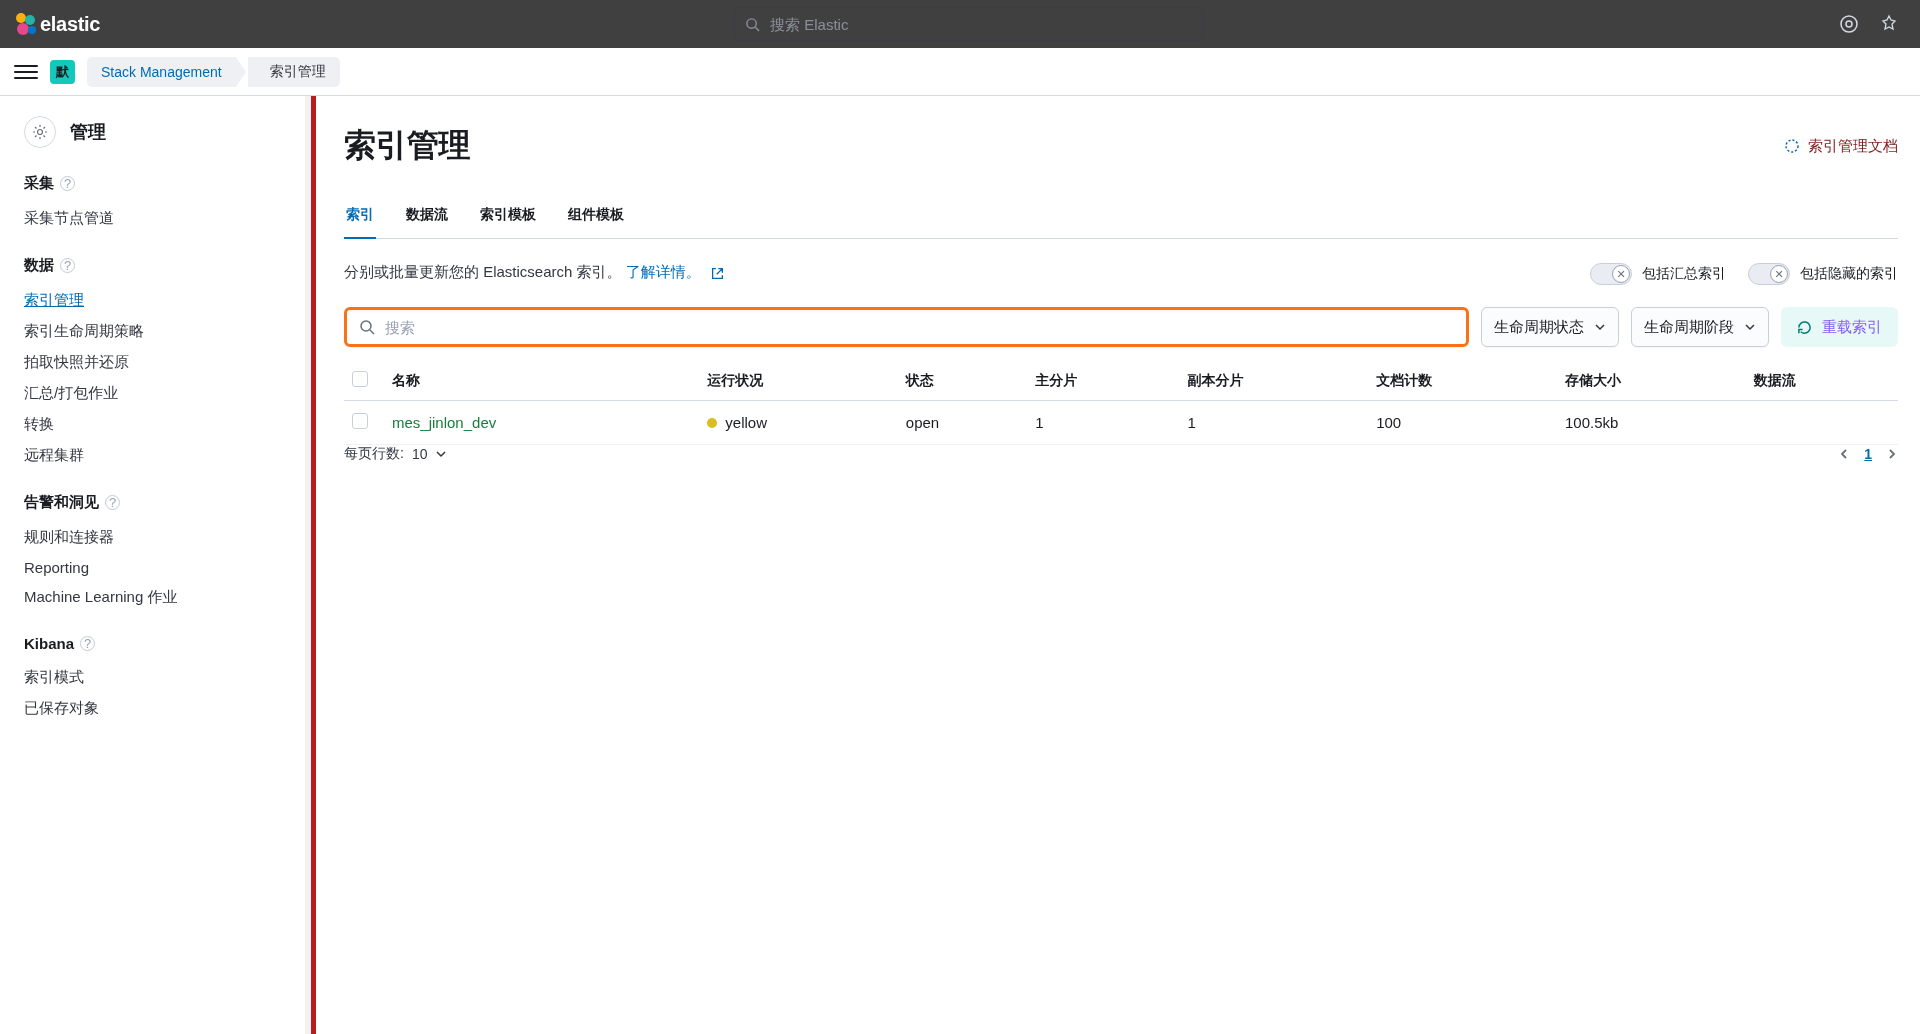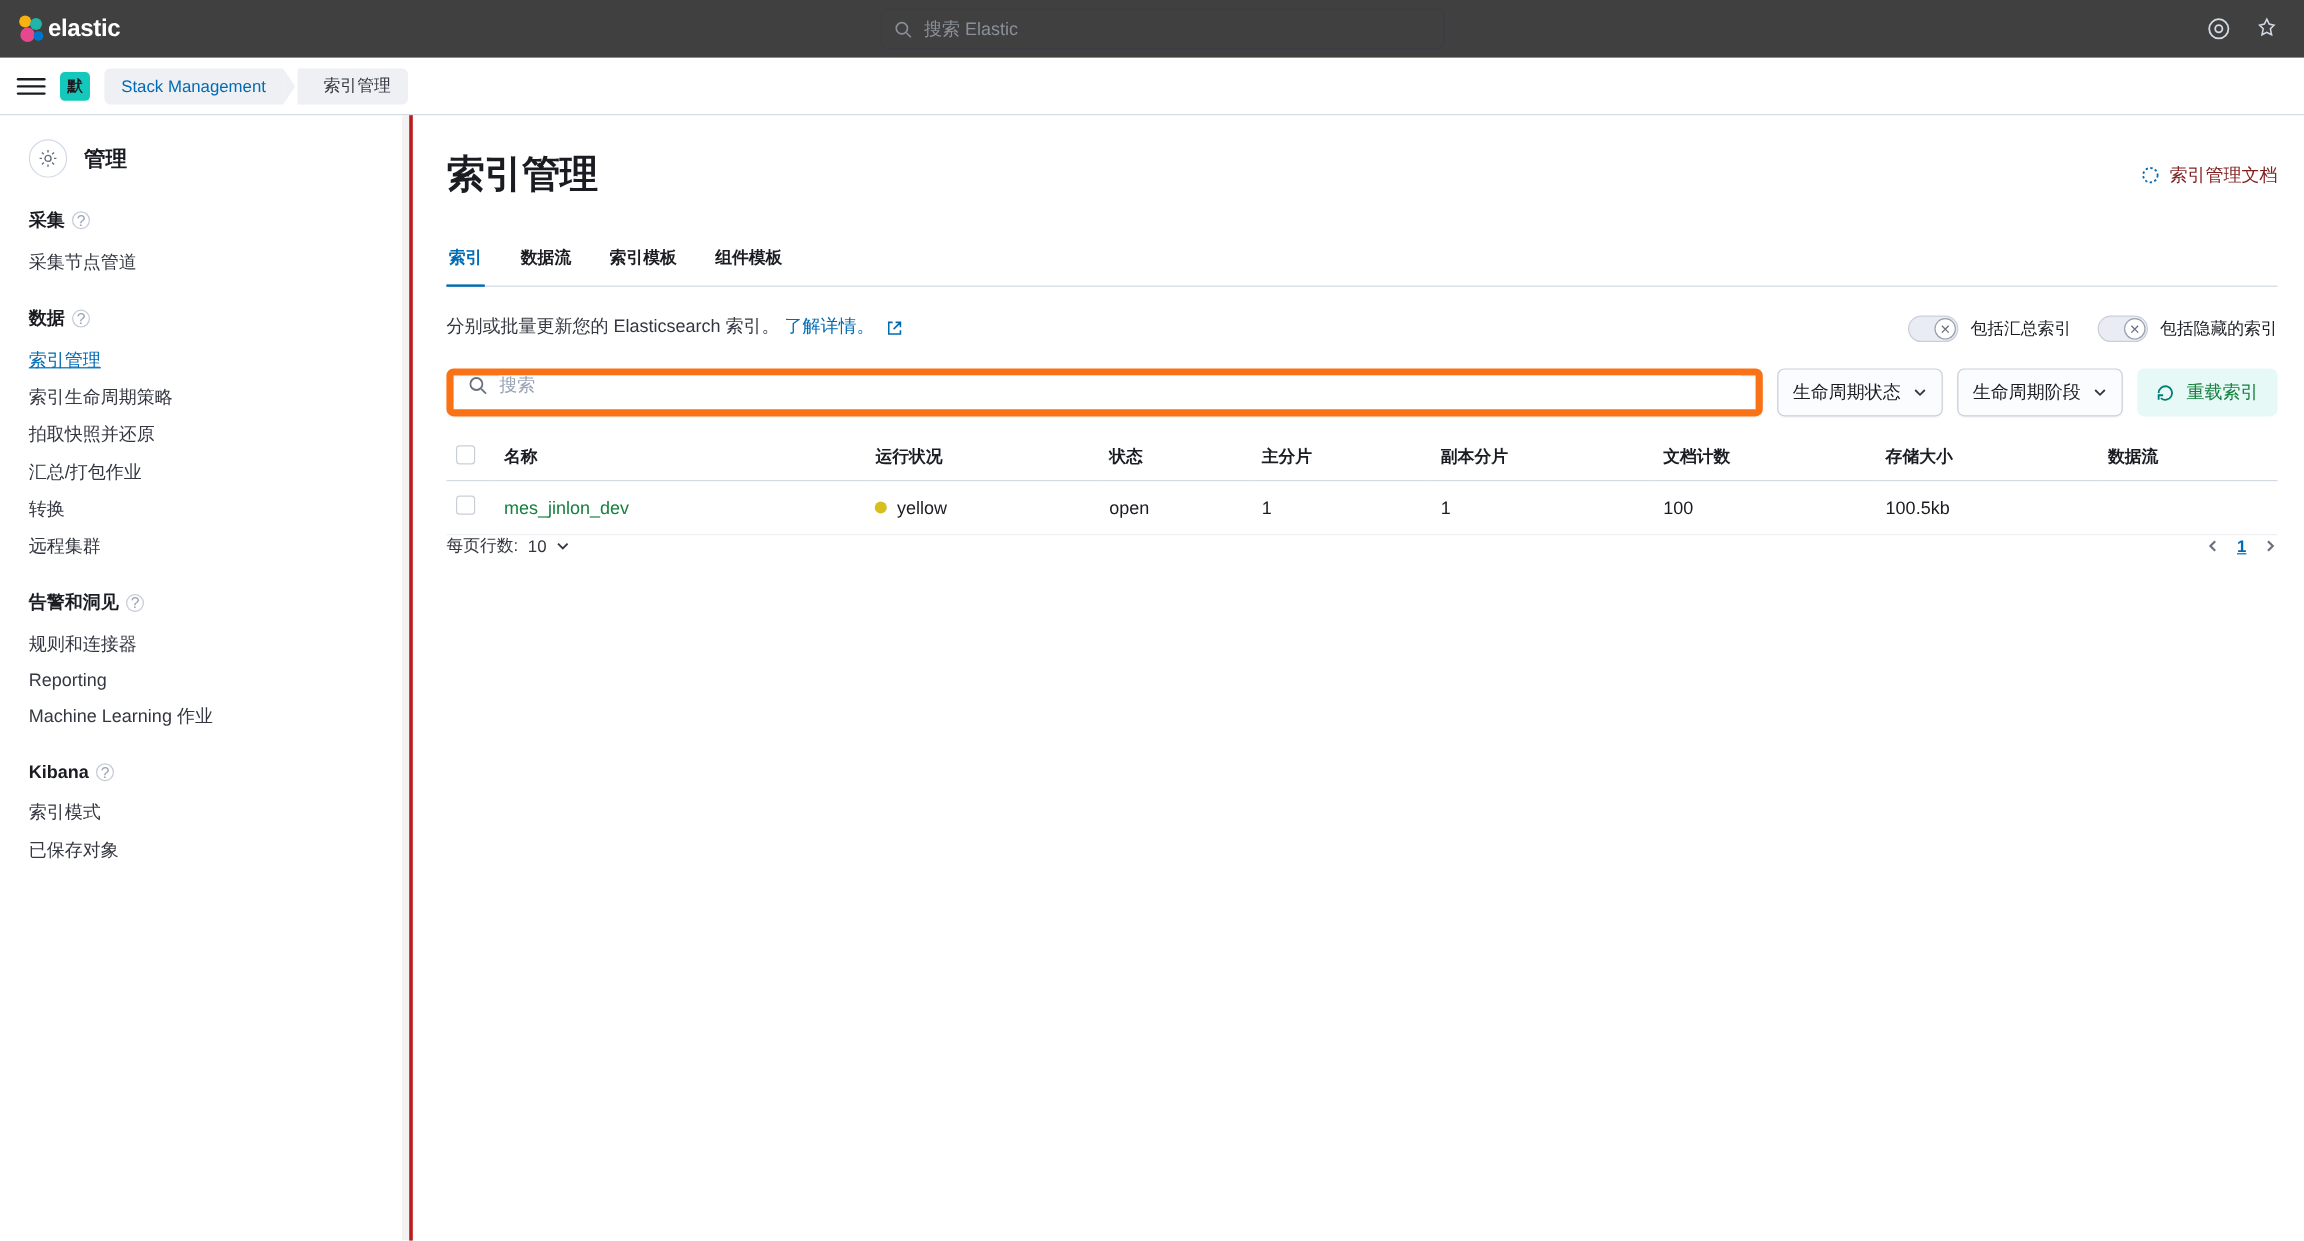--- a/index.html
+++ b/index.html
@@ -25,21 +25,21 @@
 .badge-default { background: #14c9bb; color: #1a1c21; font-size: 13px; font-weight: 600; padding: 3px 6px; border-radius: 4px; }
 .breadcrumbs { display: flex; align-items: center; }
 .crumb { background: #eef0f4; height: 30px; display: flex; align-items: center; padding: 0 14px; font-size: 14px; position: relative; }
 .crumb.link { color: #006bb4; border-radius: 5px 0 0 5px; cursor: pointer; }
 .crumb.current { color: #343741; border-radius: 0 5px 5px 0; padding-left: 22px; }
 .crumb-sep { width: 0; height: 0; border-top: 15px solid transparent; border-bottom: 15px solid transparent; border-left: 10px solid #eef0f4; position: relative; z-index: 2; }
 .crumb-sep-white { width: 0; height: 0; border-top: 15px solid transparent; border-bottom: 15px solid transparent; border-left: 10px solid #fff; margin-left: -8px; position: relative; z-index: 1; }
 
 
 .layout { display: flex; height: calc(100vh - 96px); }
-.sidebar { width: 344px; border-right: 3px solid #b91c1c; padding: 20px 24px; overflow-y: auto; position: relative; }
+.sidebar { width: 316px; border-right: 5px solid #b91c1c; padding: 20px 24px; overflow-y: auto; position: relative; }
 .sidebar::after { content: ""; position: absolute; right: 0; top: 0; width: 6px; height: 100%; background: rgba(0,0,0,0.05); }
 .sb-title-row { display: flex; align-items: center; gap: 14px; margin-bottom: 26px; }
 .gear-circle { width: 32px; height: 32px; border: 1px solid #d3dae6; border-radius: 50%; display: flex; align-items: center; justify-content: center; color: #69707d; }
 .sb-title { font-size: 18px; font-weight: 700; }
 .sb-section { margin-bottom: 22px; }
 .sb-section-head { font-size: 15px; font-weight: 700; color: #1a1c21; display: flex; align-items: center; gap: 6px; margin-bottom: 10px; }
 .sb-section-head .help { color: #98a2b3; font-size: 13px; border: 1px solid #c3cad6; border-radius: 50%; width: 15px; height: 15px; display: inline-flex; align-items: center; justify-content: center; font-weight: normal; }
 .sb-item { display: block; padding: 6px 0; font-size: 15px; color: #343741; cursor: pointer; }
 .sb-item.active { color: #006bb4; font-weight: 500; text-decoration: underline; }
 
@@ -57,25 +57,25 @@
 .desc-row { display: flex; justify-content: space-between; margin-bottom: 22px; }
 .desc-text { font-size: 15px; color: #343741; }
 .desc-text a { color: #006bb4; text-decoration: none; }
 .ext-icon { color: #006bb4; margin-left: 6px; }
 .toggles { display: flex; gap: 22px; align-items: center; }
 .toggle-group { display: flex; align-items: center; gap: 10px; }
 .toggle { width: 42px; height: 22px; background: #e9edf3; border: 1px solid #c9cfd9; border-radius: 12px; position: relative; cursor: pointer; }
 .toggle .knob { width: 18px; height: 18px; background: #fff; border: 1px solid #98a2b3; border-radius: 50%; position: absolute; top: 1px; right: 1px; display: flex; align-items: center; justify-content: center; font-size: 11px; color: #69707d; }
 
 .controls-row { display: flex; gap: 12px; margin-bottom: 14px; }
-.search-field { flex: 1; height: 40px; border: 6px solid #f97316; border-radius: 6px; display: flex; align-items: flex-start; padding: 0 12px; gap: 10px; box-shadow: 0 1px 1px rgba(0,0,0,0.04), inset 0 2px 2px rgba(0,0,0,0.03); }
+.search-field { flex: 1; height: 40px; border: 3px solid #f97316; border-radius: 6px; display: flex; align-items: center; padding: 0 12px; gap: 10px; box-shadow: 0 1px 1px rgba(0,0,0,0.04), inset 0 2px 2px rgba(0,0,0,0.03); }
 .search-field input { flex: 1; border: none; outline: none; font-size: 15px; }
 .search-field input::placeholder { color: #98a2b3; }
 .dropdown { height: 40px; border: 1px solid #c9cfd9; border-radius: 6px; padding: 0 12px; display: flex; align-items: center; gap: 10px; font-size: 15px; cursor: pointer; box-shadow: 0 1px 1px rgba(0,0,0,0.04); background: #fbfcfd; }
-.reload-btn { height: 40px; border: none; border-radius: 6px; padding: 0 16px; display: flex; align-items: center; gap: 10px; font-size: 15px; background: #e6f9f7; color: #15803d; cursor: pointer; }
+.reload-btn { height: 40px; border: none; border-radius: 6px; padding: 0 16px; display: flex; align-items: center; gap: 10px; font-size: 15px; background: #e6f9f7; color: #8b5cf6; cursor: pointer; }
 
 
 .table { width: 100%; border-collapse: collapse; }
 .table th { text-align: left; font-size: 14px; font-weight: 600; padding: 10px 8px; border-bottom: 1px solid #d3dae6; color: #1a1c21; }
 .table td { padding: 12px 8px; font-size: 15px; border-bottom: 1px solid #eef0f4; vertical-align: middle; }
 .table .name-link { color: #15803d; cursor: pointer; }
 .chk { width: 16px; height: 16px; border: 1px solid #c9cfd9; border-radius: 3px; cursor: pointer; display: inline-block; }
 .health-dot { width: 10px; height: 10px; border-radius: 50%; display: inline-block; margin-right: 8px; background: #d6bf1e; }
 
 

